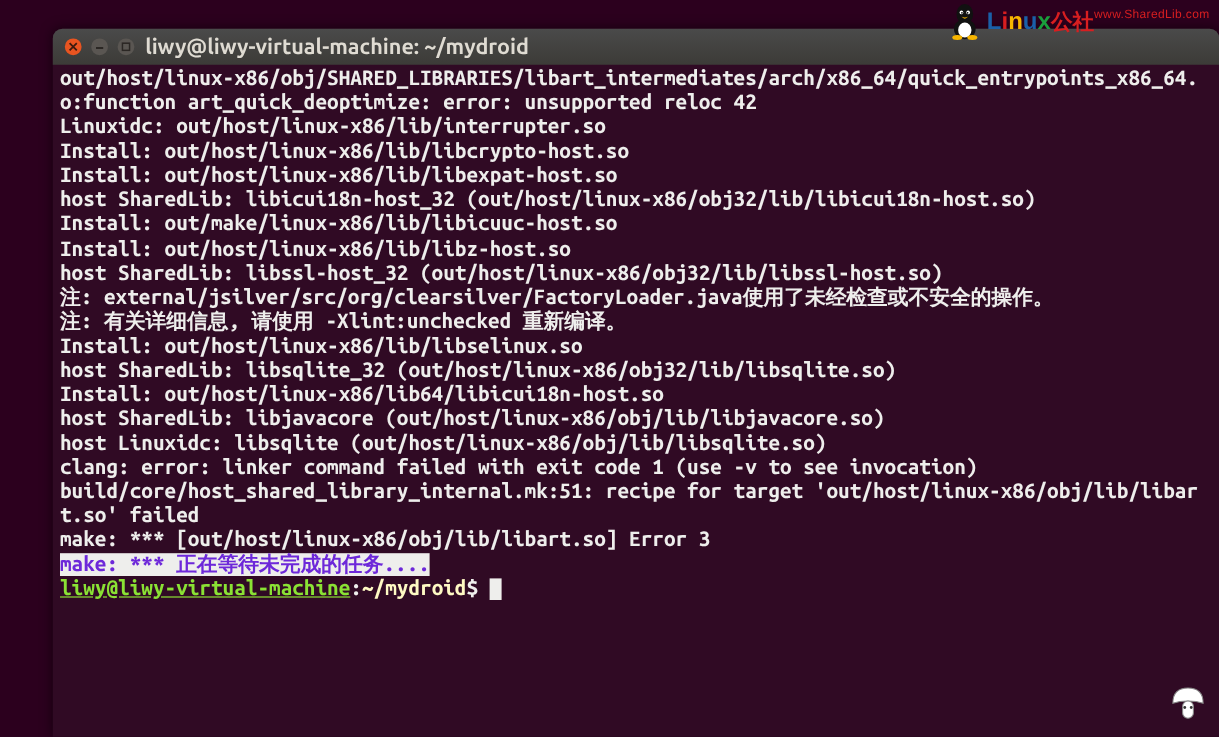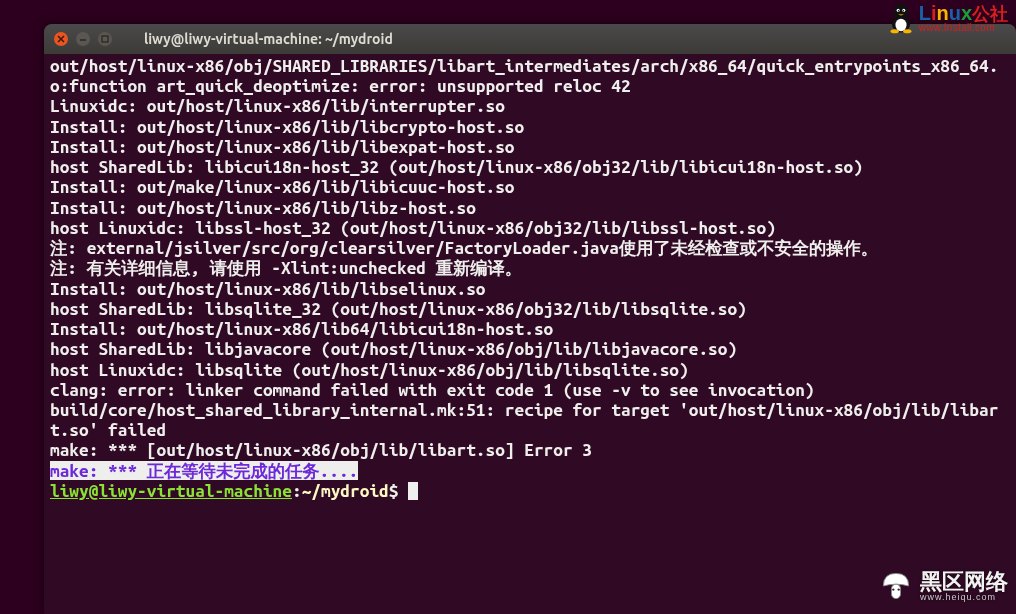--- a/index.html
+++ b/index.html
@@ -37,23 +37,23 @@
   .win-btn {
     width: 14px; height: 14px; border-radius: 50%;
     background: #5a5652;
     display:flex;align-items:center;justify-content:center;
   }
   .win-btn.close { background: #e95420; }
   .win-btn svg { width: 8px; height: 8px; }
   .title-text {
     color: #dfdbd2;
     font-family: Ubuntu, sans-serif;
-    font-size: 14px;
+    font-size: 18px;
     font-weight: bold;
-    margin-left: 24px;
+    margin-left: 1px;
   }
   .terminal-body {
     flex: 1;
     padding: 2px 6px;
     font-size: 17.3px;
     line-height: 1.17;
     color: #eeeeec;
     font-weight: bold;
     white-space: pre-wrap;
     word-break: break-all;
@@ -78,21 +78,21 @@
     top: 2px;
     right: 8px;
     display: flex;
     align-items: center;
     gap: 4px;
     font-family: Arial, sans-serif;
   }
   .tux {
     width: 28px; height: 32px;
   }
-  .wm1-text { display:flex; flex-direction:column; line-height:1; }
+  .wm1-text { display:flex; flex-direction:row; line-height:1; }
   .wm1-top { font-size: 20px; font-weight: bold; }
   .wm1-top .l { color:#1a60a8; } .wm1-top .i{color:#d81e20;} .wm1-top .n{color:#f7b500;} .wm1-top .u{color:#1a60a8;} .wm1-top .x{color:#1a9e3c;}
   .wm1-top .cn { color:#d81e20; font-size:18px;}
   .wm1-sub { color:#d81e20; font-size:10px; letter-spacing:0.3px;}
 
   .watermark2 {
     position: absolute;
     right: 8px;
     bottom: 10px;
     display: flex;
@@ -132,21 +132,21 @@
     <span class="title-text">liwy@liwy-virtual-machine: ~/mydroid</span>
   </div>
 
   <div class="terminal-body"><span>out/host/linux-x86/obj/SHARED_LIBRARIES/libart_intermediates/arch/x86_64/quick_entrypoints_x86_64.o:function art_quick_deoptimize: error: unsupported reloc 42</span>
 <span>Linuxidc: out/host/linux-x86/lib/interrupter.so</span>
 <span>Install: out/host/linux-x86/lib/libcrypto-host.so</span>
 <span>Install: out/host/linux-x86/lib/libexpat-host.so</span>
 <span>host SharedLib: libicui18n-host_32 (out/host/linux-x86/obj32/lib/libicui18n-host.so)</span>
 <span>Install: out/make/linux-x86/lib/libicuuc-host.so</span>
 <span>Install: out/host/linux-x86/lib/libz-host.so</span>
-<span>host Linuxidc: libssl-host_32 (out/host/linux-x86/obj32/lib/libssl-host.so)</span>
+<span>host SharedLib: libssl-host_32 (out/host/linux-x86/obj32/lib/libssl-host.so)</span>
 <span>注: external/jsilver/src/org/clearsilver/FactoryLoader.java使用了未经检查或不安全的操作。</span>
 <span>注: 有关详细信息, 请使用 -Xlint:unchecked 重新编译。</span>
 <span>Install: out/host/linux-x86/lib/libselinux.so</span>
 <span>host SharedLib: libsqlite_32 (out/host/linux-x86/obj32/lib/libsqlite.so)</span>
 <span>Install: out/host/linux-x86/lib64/libicui18n-host.so</span>
 <span>host SharedLib: libjavacore (out/host/linux-x86/obj/lib/libjavacore.so)</span>
 <span>host Linuxidc: libsqlite (out/host/linux-x86/obj/lib/libsqlite.so)</span>
 <span>clang: error: linker command failed with exit code 1 (use -v to see invocation)</span>
 <span>build/core/host_shared_library_internal.mk:51: recipe for target 'out/host/linux-x86/obj/lib/libart.so' failed</span>
 <span>make: *** [out/host/linux-x86/obj/lib/libart.so] Error 3</span>
@@ -162,28 +162,24 @@
     <circle cx="16" cy="12" r="2.2" fill="#fff"></circle>
       <circle cx="24" cy="12" r="2.2" fill="#fff"></circle>
     <circle cx="16.6" cy="12.5" r="1" fill="#000"></circle>
       <circle cx="23.4" cy="12.5" r="1" fill="#000"></circle>
     <path d="M16 17 Q20 22 24 17 Q20 19 16 17" fill="#f7b500"></path>
     <ellipse cx="11" cy="42" rx="6" ry="3" fill="#f7b500"></ellipse>
     <ellipse cx="29" cy="42" rx="6" ry="3" fill="#f7b500"></ellipse>
   </svg>
   <div class="wm1-text">
     <div class="wm1-top"><span class="l">L</span><span class="i">i</span><span class="n">n</span><span class="u">u</span><span class="x">x</span><span class="cn">公社</span></div>
-    <div class="wm1-sub">www.Install.com</div>
+    <div class="wm1-sub">www.SharedLib.com</div>
   </div>
 </div>
 
 <div class="watermark2">
   <svg class="mushroom" viewBox="0 0 40 40">
     <path d="M6 20 Q6 6 20 6 Q34 6 34 20 Q28 18 20 18 Q12 18 6 20 Z" fill="#fff" stroke="#888"></path>
     <rect x="15" y="18" width="10" height="16" rx="5" fill="#fff" stroke="#888"></rect>
     <circle cx="17" cy="24" r="1.3" fill="#333"></circle>
       <circle cx="23" cy="24" r="1.3" fill="#333"></circle>
   </svg>
-  <div class="wm2-text">
-    <div class="wm2-top">黑区网络</div>
-    <div class="wm2-sub">www.heiqu.com</div>
-  </div>
 </div>
 
 </body></html>

